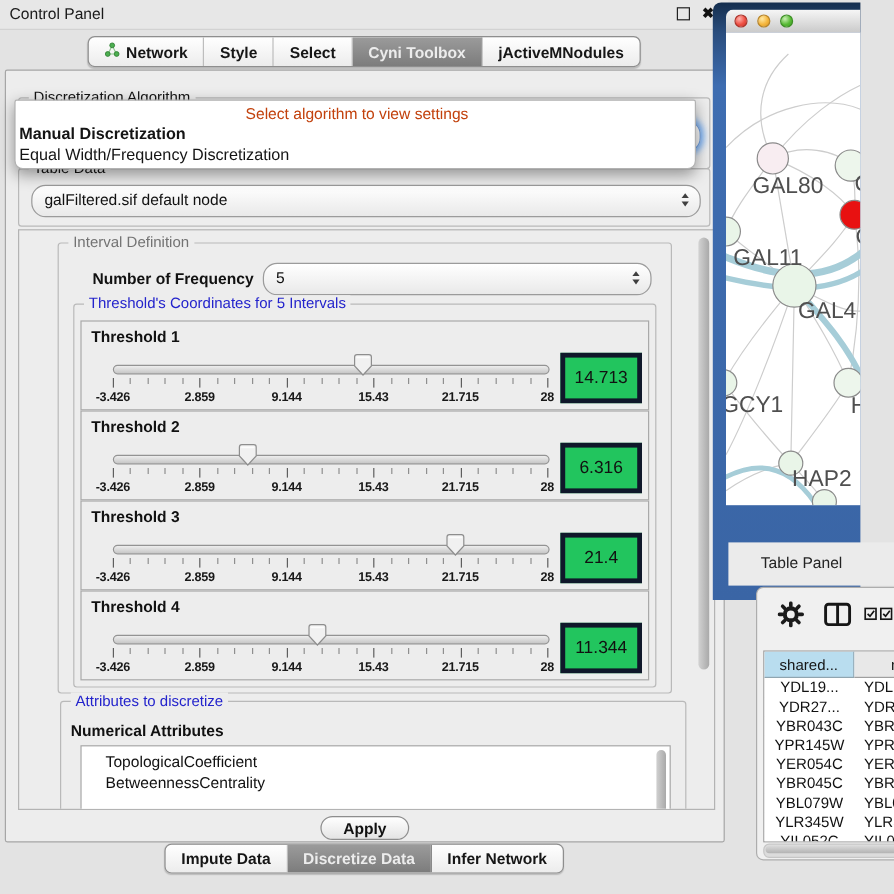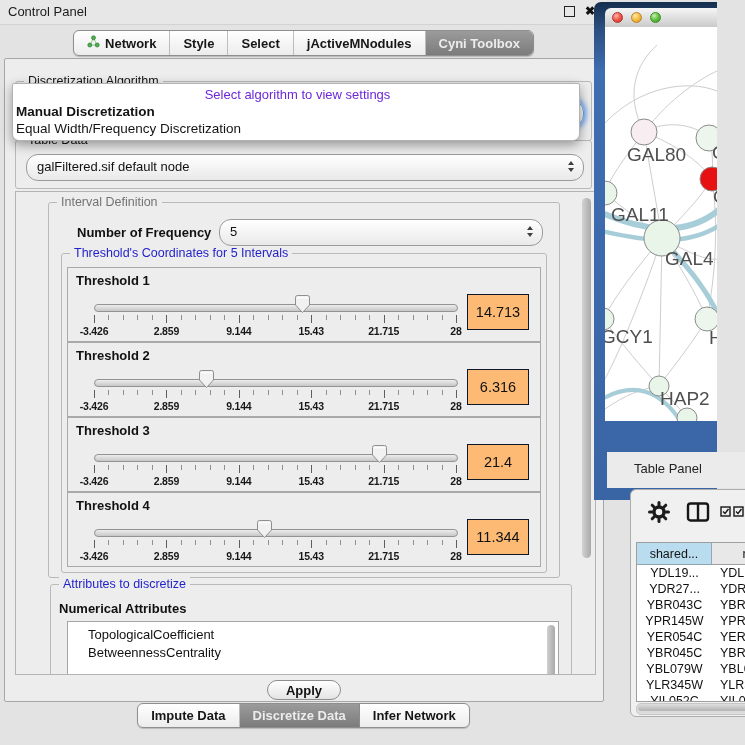--- a/index.html
+++ b/index.html
@@ -44,37 +44,37 @@
   .ni-combo{left:170px;top:16px;width:322px}
   .thr-group{left:12px;top:50px;width:484px;height:318px}
   .tbox{position:absolute;left:5px;width:472px;height:73px;border:1px solid #a9a9a9;background:#ededed}
   .tlabel{position:absolute;left:8px;top:5px;font-size:13px;font-weight:bold;color:#111}
   .track{position:absolute;left:26px;top:36px;width:362px;height:6px;border:1px solid #939393;border-radius:4px;
          background:linear-gradient(#ededed,#c7c7c7)}
   .thumb{position:absolute;top:26px;width:19px;height:21px}
   .tick{position:absolute;top:47px;width:1px;height:5px;background:#8f8f8f}
   .tick.major{height:8px;background:#5e5e5e}
   .ticklab{position:absolute;top:57px;font-size:10.5px;font-weight:bold;color:#181818;transform:translateX(-50%);letter-spacing:-0.2px}
-  .tval{position:absolute;left:399px;top:26px;width:60px;height:34px;border:1px solid #0f172a;background:#fdba74;
+  .tval{position:absolute;left:399px;top:26px;width:60px;height:34px;border:4px solid #0f172a;background:#22c55e;
         font-size:14.5px;color:#111;text-align:center;line-height:34px}
   .attr-group{left:34px;top:392px;width:520px;height:96px}
   .attr-head{position:absolute;left:8px;top:16px;font-weight:bold;font-size:13px;color:#111}
   .attr-list{position:absolute;left:16px;top:36px;width:490px;height:70px;background:#fff;border:1px solid #a5a5a5;overflow:hidden}
   .attr-item{padding-left:20px;font-size:13px;line-height:18px;color:#111}
   .attr-item:first-child{padding-top:4px}
   .list-vthumb{position:absolute;right:3px;top:3px;width:8px;height:56px;border-radius:4px;
                background:linear-gradient(90deg,#d0d0d0,#a9a9a9)}
   .apply-btn{position:absolute;left:262px;top:621px;width:74px;height:20px;border:1px solid #8d8d8d;border-radius:10px;
              background:linear-gradient(#ffffff,#e4e4e4);font-size:13px;font-weight:bold;color:#111;
              font-family:inherit;padding:0}
   
   .popup{position:absolute;left:12px;top:83px;width:566px;background:#fff;border:1px solid #b2b2b2;
          border-radius:2px 2px 7px 7px;box-shadow:0 4px 12px rgba(0,0,0,.38);z-index:60;padding:2px 0 3px}
   .popup-row{font-size:13.5px;height:17px;line-height:17px;padding-left:3px;color:#141414;white-space:nowrap}
-  .popup-row.placeholder{text-align:center;color:#6d28d9;font-size:13px}
+  .popup-row.placeholder{text-align:center;color:#c2410c;font-size:13px}
   .popup-row.bold{font-weight:bold}
   
   .net-window{position:absolute;left:594px;top:2px;width:123px;height:498px;border-top-left-radius:7px;
               background:linear-gradient(180deg,#142e4e 0%,#2a4d7d 5%,#3e6db1 14%,#3a65a5 100%)}
   .mac-titlebar{position:absolute;left:11px;top:6px;width:112px;height:19px;border-top-left-radius:6px;
                 background:linear-gradient(#f6f6f6,#cacaca);border-bottom:1px solid #9d9d9d}
   .light{position:absolute;top:4px;width:11px;height:11px;border-radius:50%;box-sizing:border-box}
   .light.red{left:7px;background:radial-gradient(circle at 35% 30%,#ffb3ad,#ee4f43 55%,#c0392f);border:1px solid #ad352c}
   .light.yellow{left:26px;background:radial-gradient(circle at 35% 30%,#ffe8a3,#f5b63d 55%,#d3942a);border:1px solid #b8852a}
   .light.green{left:45px;background:radial-gradient(circle at 35% 30%,#c9efb4,#58bb36 55%,#3f9b24);border:1px solid #3d8f26}
@@ -120,25 +120,25 @@
             <circle cx="10.2" cy="10" r="2" fill="#4caf50" stroke="#2e7d32" stroke-width="0.7"></circle>
           </svg></span>
         <span>Network</span>
       </div>
       <div class="seg">
         <span>Style</span>
       </div>
       <div class="seg">
         <span>Select</span>
       </div>
+      <div class="seg selected">
+        <span>Cyni Toolbox</span>
+      </div>
       <div class="seg">
         <span>jActiveMNodules</span>
-      </div>
-      <div class="seg selected">
-        <span>Cyni Toolbox</span>
       </div>
     </div>
 </div>
 
 <div class="main-panel">
   <div class="group algo-group">
     <span class="gtitle">Discretization Algorithm</span>
     <div class="combo algo-combo">
       <span class="stepper">
           <span class="arr-up"></span>

